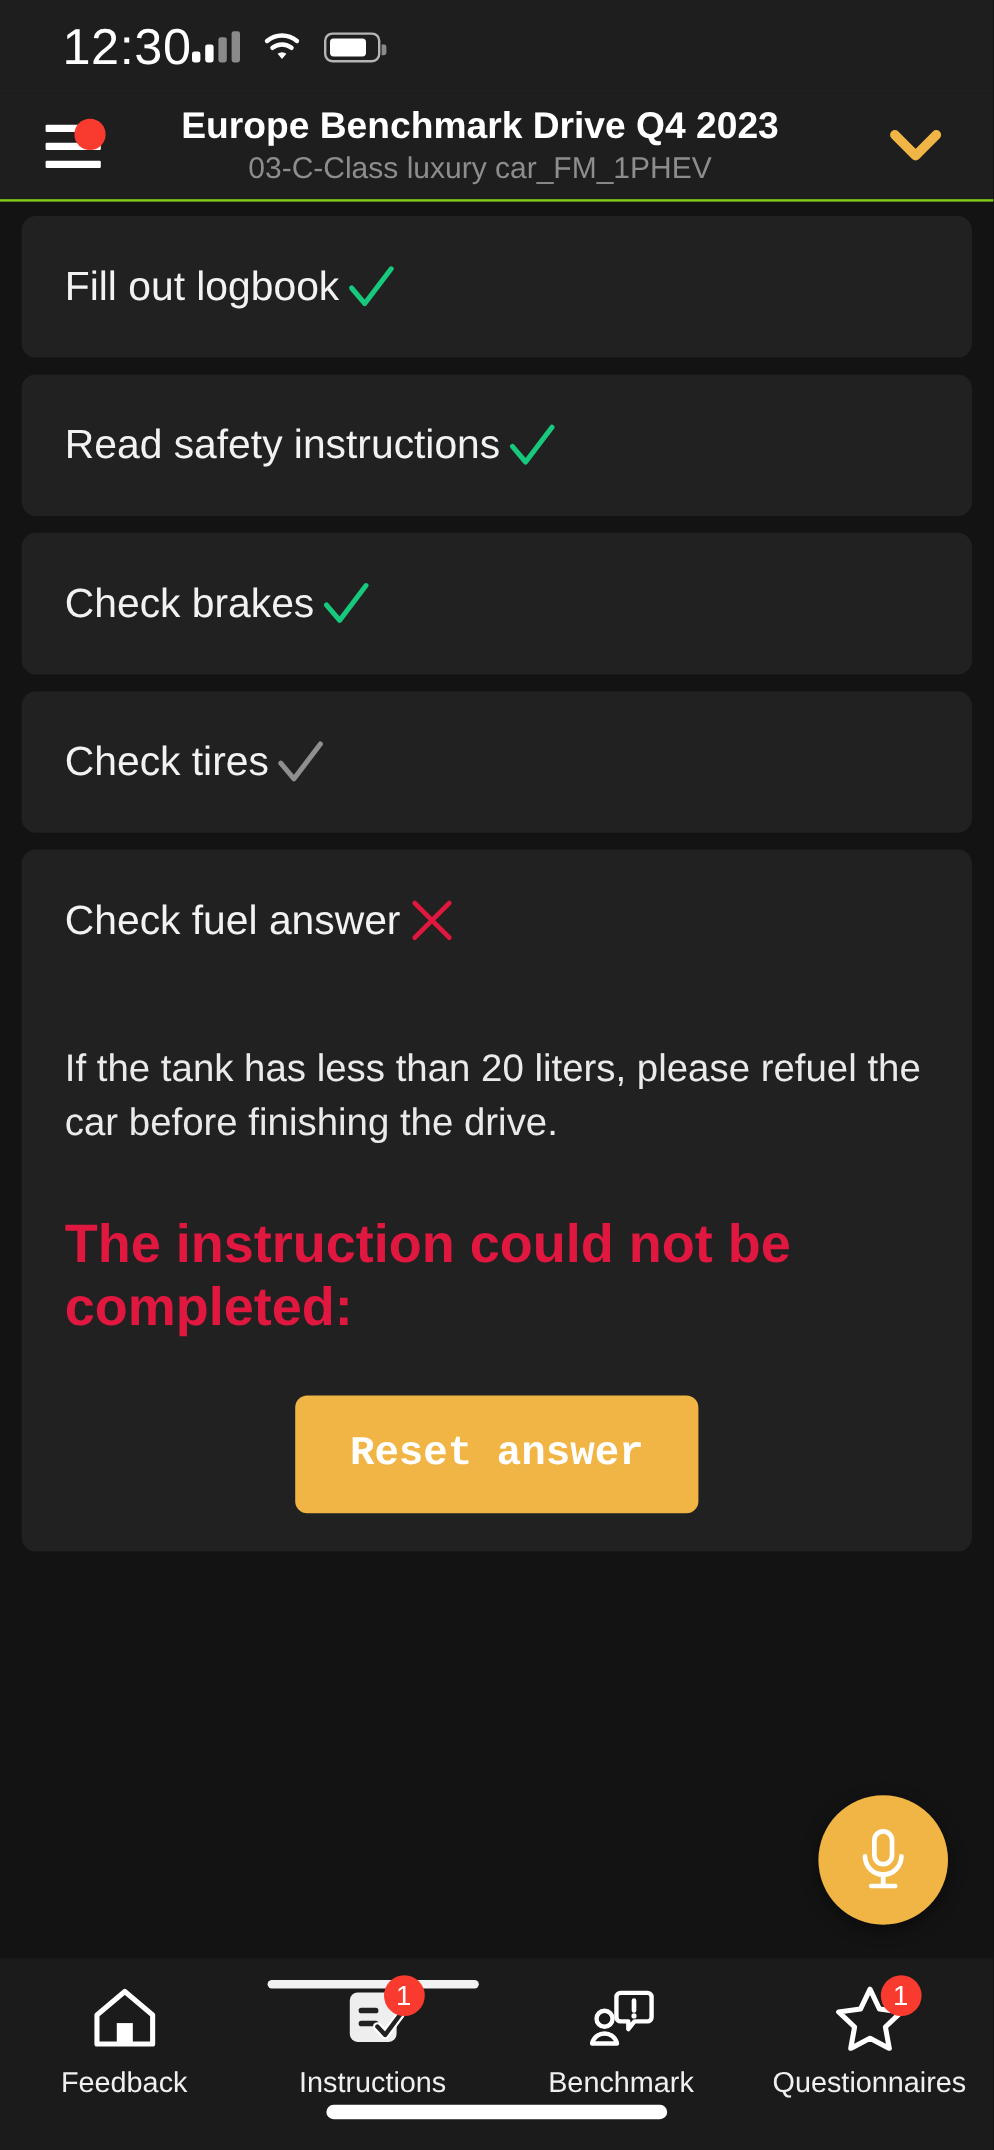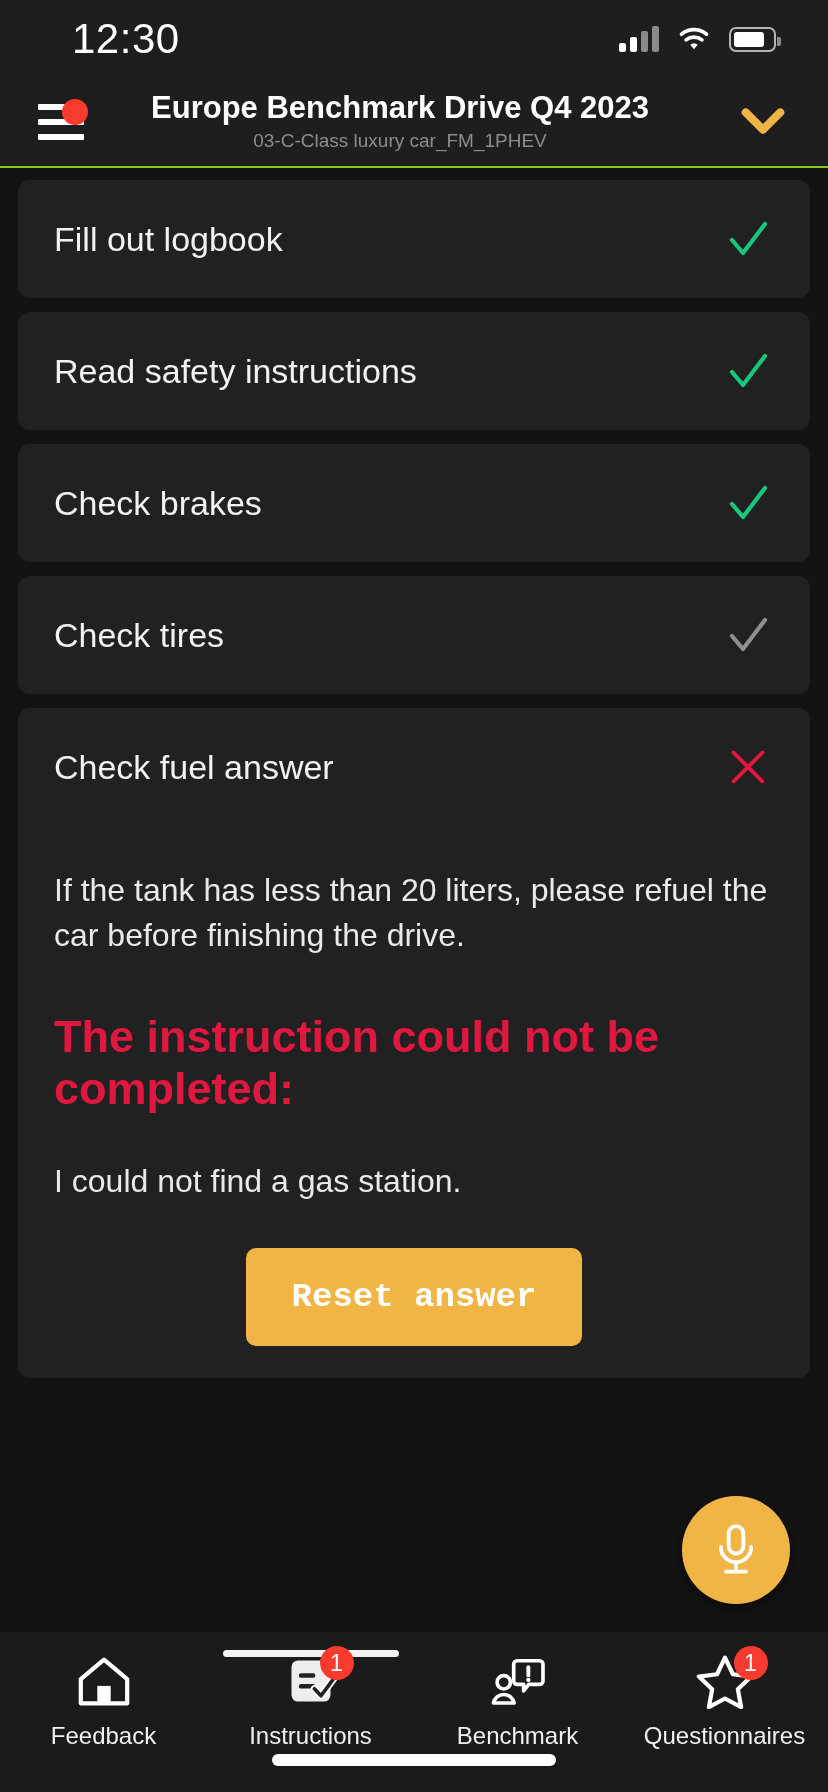--- a/index.html
+++ b/index.html
@@ -12,22 +12,22 @@
   #app {
     position:relative;
     width:828px; height:1792px;
     background:#131313;
     display:flex; flex-direction:column;
   }
 
   
   .statusbar {
     height:78px; flex:0 0 78px;
-    display:flex; align-items:center; justify-content:space-between;
-    padding:0 52px 0 72px;
+    display:flex; align-items:center; justify-content:flex-start;
+    padding:0 52px 0 52px;
     background:#1e1e1e;
   }
   .status-time {
     color:#fff; font-size:42px; font-weight:400; letter-spacing:0.5px;
   }
   .status-right { display:flex; align-items:center; gap:18px; }
   .sig { display:flex; align-items:flex-end; gap:4px; height:26px; }
   .sig i { display:block; width:7px; background:#fff; border-radius:2px; }
   .sig i:nth-child(1){ height:9px; }
   .sig i:nth-child(2){ height:15px; }
@@ -51,33 +51,33 @@
   }
   .hamburger { position:relative; width:62px; height:50px; display:flex;
                flex-direction:column; justify-content:center; gap:9px;
                padding-left:8px; cursor:pointer; flex:0 0 62px; }
   .hamburger span { display:block; width:46px; height:6px; background:#fff; border-radius:1px; }
   .ham-dot { position:absolute; right:4px; top:2px; width:26px; height:26px;
              background:#f93a2f; border-radius:50%; }
   .title-wrap { flex:1; display:flex; flex-direction:column; align-items:center;
                 justify-content:center; margin-left:-20px; }
   .title-main { color:#fff; font-size:31px; font-weight:700; line-height:1.12; white-space:nowrap; }
-  .title-sub { color:#8d8d8d; font-size:19px; font-weight:400; line-height:1.25; margin-top:3px; white-space:nowrap; }
+  .title-sub { color:#8d8d8d; font-size:25px; font-weight:400; line-height:1.25; margin-top:3px; white-space:nowrap; }
   .chevron { flex:0 0 70px; display:flex; align-items:center; justify-content:center; cursor:pointer; }
 
   
   .content { flex:1; overflow:hidden; padding:12px 0 0 0; position:relative; }
   .card {
     background:#212121;
     border-radius:12px;
     margin:0 18px 14px 18px;
     padding:0 36px;
   }
   .card-head {
-    display:flex; align-items:center; justify-content:space-between;
+    display:flex; align-items:center; 
     min-height:118px;
   }
   .card-title { color:#f2f2f2; font-size:34px; font-weight:400; }
   .mark { width:52px; height:52px; display:flex; align-items:center; justify-content:center; flex:0 0 52px; }
 
   .card-body { padding-bottom:32px; }
   .desc { color:#eaeaea; font-size:32px; line-height:1.42; margin-top:42px; }
   .err-title { color:#e0173f; font-size:45px; font-weight:700; margin-top:52px; }
   .answer { color:#eaeaea; font-size:32px; margin-top:48px; }
   .reset-wrap { display:flex; justify-content:center; margin-top:48px; }
@@ -222,21 +222,20 @@
         <div class="card-title">Check fuel answer</div>
         <div class="mark">
           <svg width="46" height="46" viewBox="0 0 24 24">
             <path d="M4.5 4.5 L19.5 19.5 M19.5 4.5 L4.5 19.5" stroke="#e0173f" stroke-width="2.1" stroke-linecap="round"></path>
           </svg>
         </div>
       </div>
       <div class="card-body">
         <div class="desc">If the tank has less than 20 liters, please refuel the car before finishing the drive.</div>
         <div class="err-title">The instruction could not be completed:</div>
-        <div class="answer">I could not find a gas station.</div>
         <div class="reset-wrap">
           <button class="reset-btn">Reset answer</button>
         </div>
       </div>
     </div>
   </div>
 
   <div class="fab">
     <svg width="52" height="58" viewBox="0 0 24 26">
       <rect x="8.6" y="2" width="6.8" height="12.6" rx="3.4" stroke="#fff" stroke-width="1.8" fill="none"></rect>

